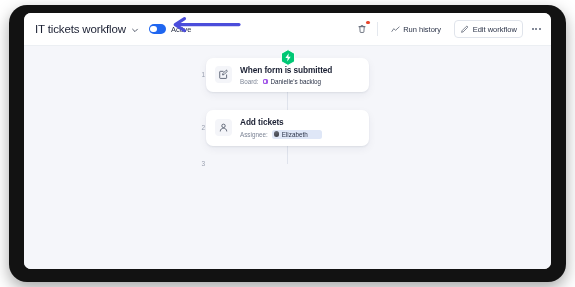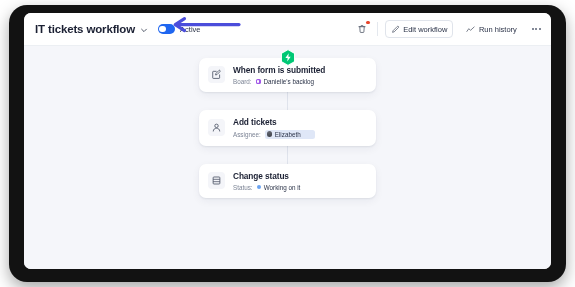--- a/index.html
+++ b/index.html
@@ -45,21 +45,21 @@
     height: 33px;
     background: #ffffff;
     border-bottom: 1px solid #eceff3;
     display: flex;
     align-items: center;
     padding: 0 8px 0 11px;
     box-sizing: border-box;
   }
   .wf-title {
     font-size: 11.5px;
-    font-weight: 700;
+    font-weight: 400;
     color: #1b2033;
     letter-spacing: -0.15px;
     white-space: nowrap;
     text-align: right;
   }
   .chev-down {
     margin-left: 5px;
     width: 8px; height: 8px;
     display: inline-block;
     position: relative;
@@ -173,21 +173,21 @@
   }
   .step-num {
     position: absolute;
     left: 171px;
     font-size: 6.5px;
     color: #9aa1b0;
     width: 10px;
     text-align: right;
   }
   .card {
-    width: 177px;
+    width: 163px;
     background: #ffffff;
     border-radius: 7px;
     box-shadow: 0 1px 2px rgba(20,30,60,0.07), 0 3px 9px rgba(20,30,60,0.06);
     padding: 7px 9px;
     box-sizing: border-box;
     display: flex;
     align-items: center;
     gap: 8px;
     position: relative;
   }
@@ -319,32 +319,32 @@
 
         <div class="icon-btn">
           <svg width="10" height="10" viewBox="0 0 16 16">
             <path d="M3 4.3h10M6.3 4.3V3.2a.7.7 0 0 1 .7-.7h2a.7.7 0 0 1 .7.7v1.1M4.4 4.3l.6 8.3a1 1 0 0 0 1 .9h4a1 1 0 0 0 1-.9l.6-8.3" fill="none" stroke="#3c4457" stroke-width="1.15" stroke-linecap="round" stroke-linejoin="round"></path>
           </svg>
           <span class="badge-dot"></span>
         </div>
 
         <div class="hdr-divider"></div>
 
+        <div class="pill-btn ghost">
+          <svg width="9" height="9" viewBox="0 0 16 16">
+            <path d="M1.5 11.5 L5 6.5 L8 9.5 L14.5 3.5" fill="none" stroke="#3c4457" stroke-width="1.2" stroke-linecap="round" stroke-linejoin="round"></path>
+          </svg>
+          <span>Run history</span>
+        </div>
+
         <div class="pill-btn">
           <svg width="9" height="9" viewBox="0 0 16 16">
             <path d="M11.2 2.6a1.4 1.4 0 0 1 2 2L5.6 12.2l-2.8.8.8-2.8z" fill="none" stroke="#3c4457" stroke-width="1.15" stroke-linejoin="round"></path>
           </svg>
           <span>Edit workflow</span>
-        </div>
-
-        <div class="pill-btn ghost">
-          <svg width="9" height="9" viewBox="0 0 16 16">
-            <path d="M1.5 11.5 L5 6.5 L8 9.5 L14.5 3.5" fill="none" stroke="#3c4457" stroke-width="1.2" stroke-linecap="round" stroke-linejoin="round"></path>
-          </svg>
-          <span>Run history</span>
         </div>
 
         <div class="dots-btn">
           <i></i>
           <i></i>
           <i></i>
         </div>
 
       </div>
     </div>
@@ -401,38 +401,20 @@
                 </span>
               </div>
             </div>
           </div>
         </div>
 
         <div class="connector"></div>
 
         <div class="step-row">
           <span class="step-num">3</span>
-          <div class="card">
-            <span class="card-icon">
-              <svg width="11" height="11" viewBox="0 0 16 16">
-                <rect x="3.1" y="2.9" width="9.8" height="10.2" rx="1.2" fill="none" stroke="#4a5163" stroke-width="1.2"></rect>
-                <path d="M3.1 6.3h9.8M3.1 9.7h9.8" fill="none" stroke="#4a5163" stroke-width="1.1"></path>
-              </svg>
-            </span>
-            <div class="card-body">
-              <div class="card-title">Change status</div>
-              <div class="card-meta">
-                <span class="meta-key">Status:</span>
-                <span class="meta-val">
-                  <span class="dot-status"></span>
-                  <span>Working on it</span>
-                </span>
-              </div>
-            </div>
-          </div>
         </div>
 
       </div>
     </div>
 
   </div>
 </div>
 
 <div class="annot-arrow">
   <svg width="72" height="18" viewBox="0 0 72 18">

